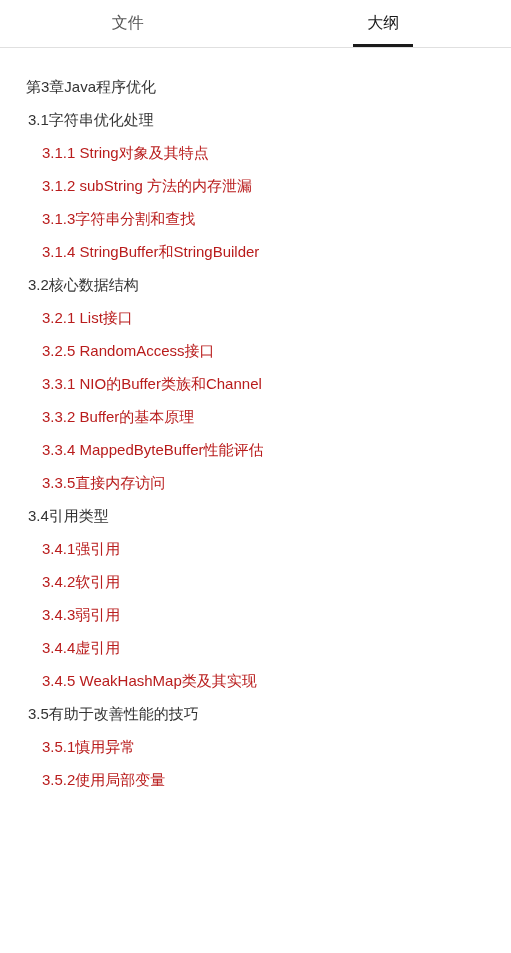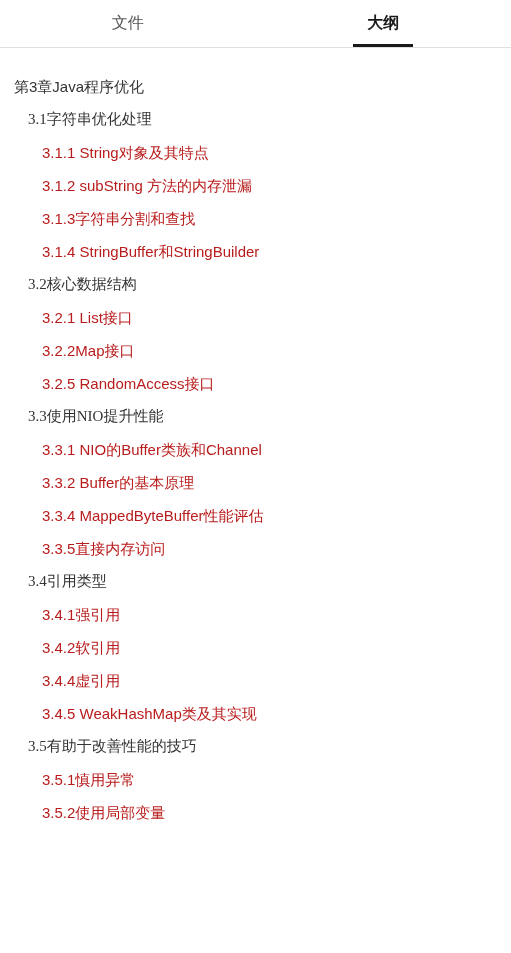--- a/index.html
+++ b/index.html
@@ -25,45 +25,45 @@
       display: flex;
       align-items: center;
       justify-content: center;
       font-size: 16px;
       color: #555555;
       cursor: pointer;
       position: relative;
     }
     .tab.active {
       color: #1a1a1a;
-      font-weight: 700;
+      font-weight: 400;
     }
     .tab.active::after {
       content: "";
       position: absolute;
       bottom: 0;
       left: 50%;
       transform: translateX(-50%);
       width: 60px;
       height: 3px;
       background: #1a1a1a;
     }
     .outline {
       padding: 22px 14px 0 14px;
       font-size: 15px;
       line-height: 1.4;
     }
     .level-0 {
       padding: 6px 0;
       color: #333333;
+      margin-left: 12px;
     }
     .level-1 {
       padding: 6px 0 6px 14px;
       color: #333333;
-      font-family: Liberation Serif, serif;
     }
     .level-2 {
       padding: 6px 0 6px 28px;
       color: #b91c1c;
     }
   </style>
 </head>
 <body>
 
 <div class="tabs">
@@ -77,28 +77,27 @@
 
 <div class="outline" id="outline-container">
     <div class="level-0"><span>第3章Java程序优化</span></div>
     <div class="level-1"><span>3.1字符串优化处理</span></div>
     <div class="level-2"><span>3.1.1 String对象及其特点</span></div>
     <div class="level-2"><span>3.1.2 subString 方法的内存泄漏</span></div>
     <div class="level-2"><span>3.1.3字符串分割和查找</span></div>
     <div class="level-2"><span>3.1.4 StringBuffer和StringBuilder</span></div>
     <div class="level-1"><span>3.2核心数据结构</span></div>
     <div class="level-2"><span>3.2.1 List接口</span></div>
-    <div class="level-2"><span>3.2.2Map接口</span></div>
     <div class="level-2"><span>3.2.5 RandomAccess接口</span></div>
-    <div class="level-1"><span>3.3使用NIO提升性能</span></div>
     <div class="level-2"><span>3.3.1 NIO的Buffer类族和Channel</span></div>
     <div class="level-2"><span>3.3.2 Buffer的基本原理</span></div>
     <div class="level-2"><span>3.3.4 MappedByteBuffer性能评估</span></div>
     <div class="level-2"><span>3.3.5直接内存访问</span></div>
     <div class="level-1"><span>3.4引用类型</span></div>
     <div class="level-2"><span>3.4.1强引用</span></div>
     <div class="level-2"><span>3.4.2软引用</span></div>
+    <div class="level-2"><span>3.4.3弱引用</span></div>
     <div class="level-2"><span>3.4.4虚引用</span></div>
     <div class="level-2"><span>3.4.5 WeakHashMap类及其实现</span></div>
     <div class="level-1"><span>3.5有助于改善性能的技巧</span></div>
     <div class="level-2"><span>3.5.1慎用异常</span></div>
     <div class="level-2"><span>3.5.2使用局部变量</span></div>
   </div>
 
 </body></html>

